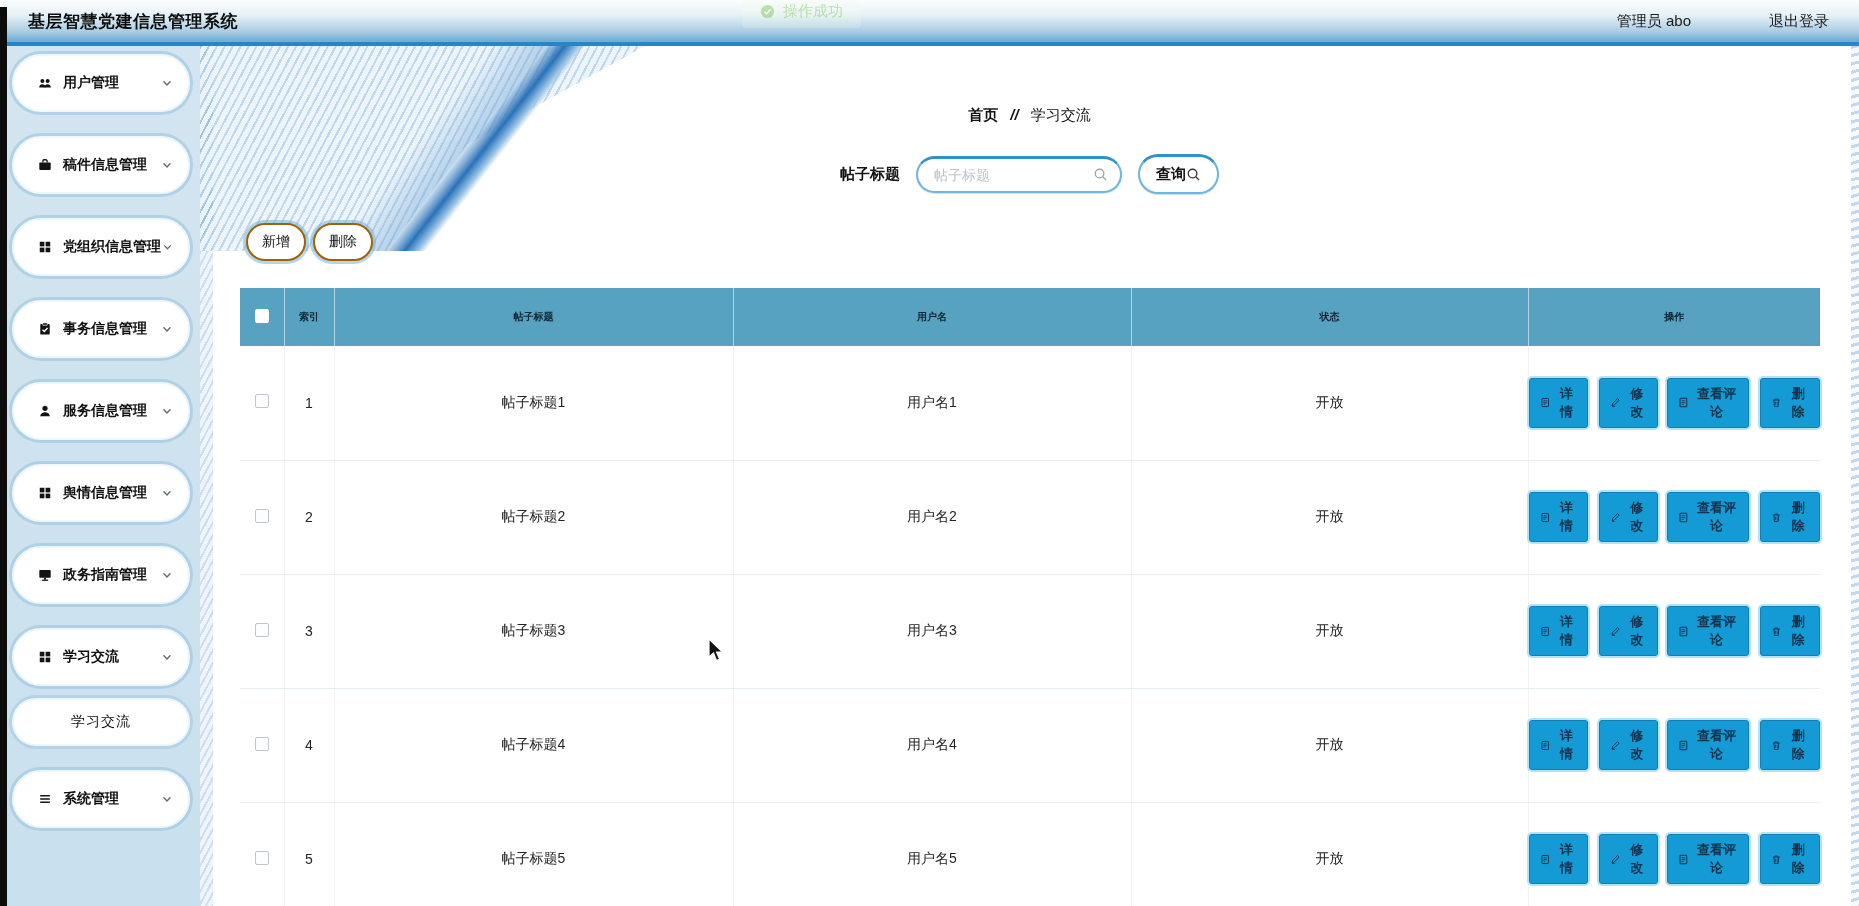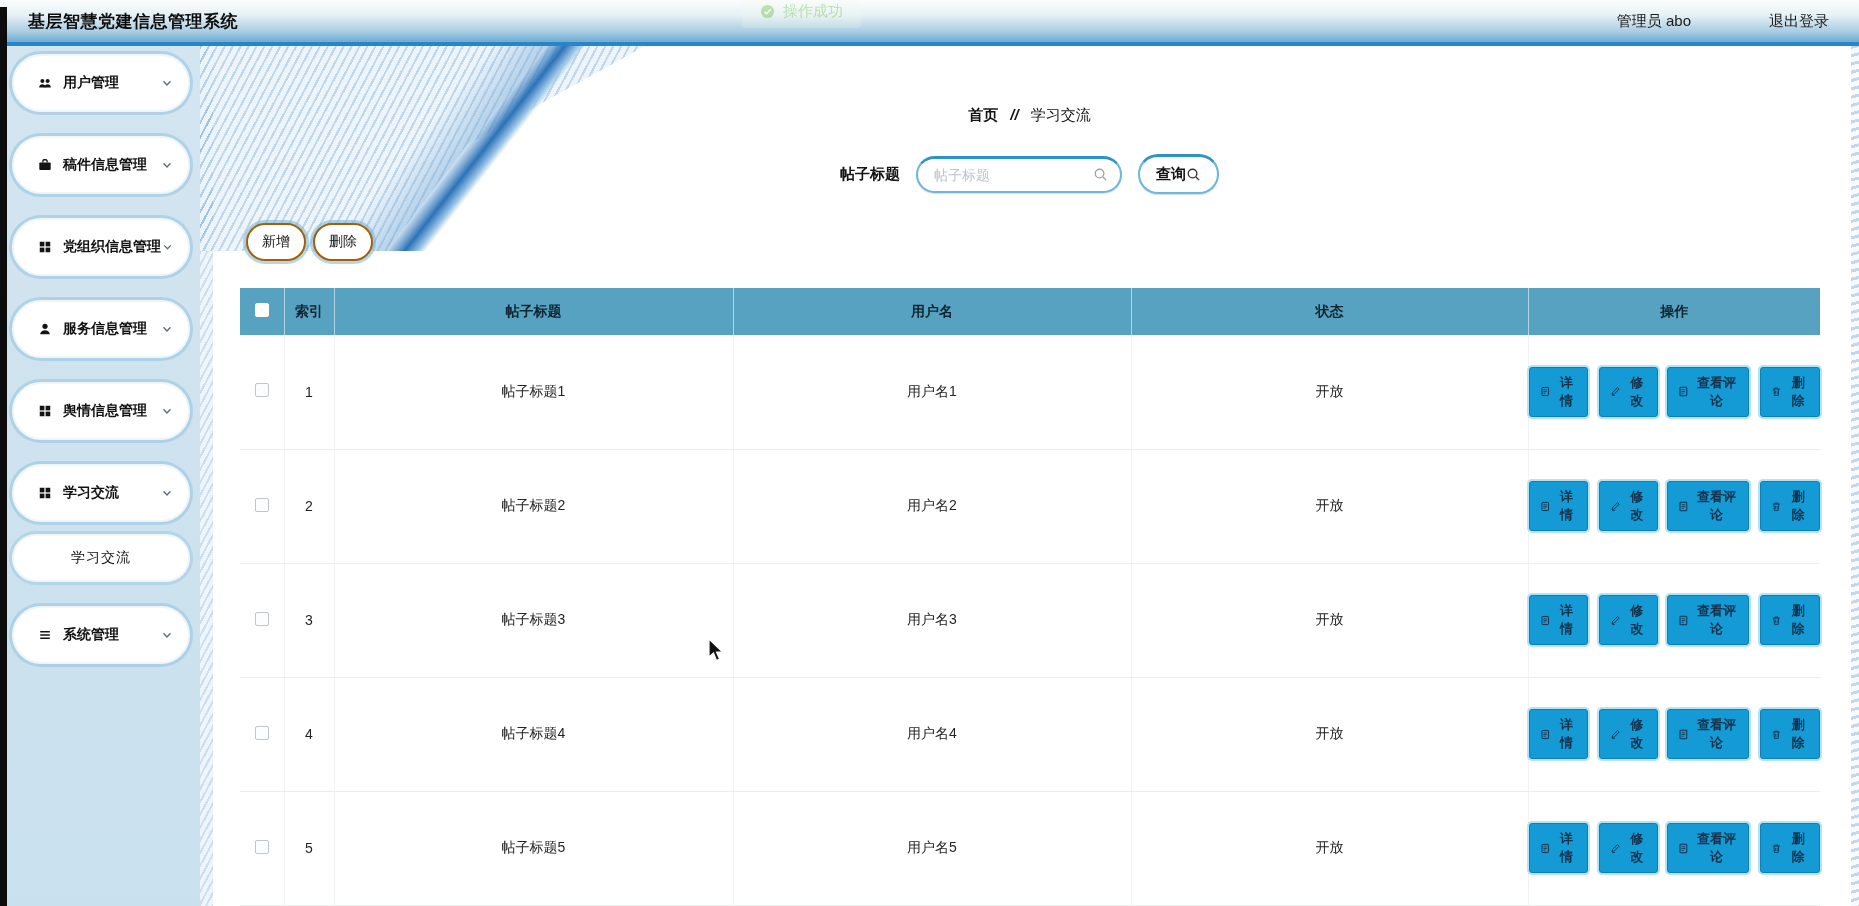--- a/index.html
+++ b/index.html
@@ -117,21 +117,21 @@
   .tool-btn{
     min-width:57px; height:38px; padding:0 14px; background:#fff; border-radius:19px; cursor:pointer;
     border:2px solid #a16207; box-shadow:0 0 0 3px rgba(120,180,215,.55);
     display:flex; align-items:center; justify-content:center;
     font-size:14px; color:#141414; font-family:inherit;
   }
 
   
   .grid{ position:absolute; left:40px; top:242px; width:1580px; border-collapse:collapse; table-layout:fixed; }
   .grid th{
-    background:#58a2c1; height:47px; font-size:14px; font-weight:bold; color:#0e2530;
+    background:#58a2c1; height:58px; font-size:10px; font-weight:bold; color:#0e2530;
     border-right:1px solid rgba(255,255,255,.55); text-align:center;
   }
   .grid th:last-child{ border-right:none; }
   .grid td{
     background:#fff; height:114px; font-size:14px; color:#242424; text-align:center;
     border-bottom:1px solid #e9eef3; border-right:1px solid #f0f2f4;
   }
   .grid td:last-child{ border-right:none; }
   .hdr-check{ width:14px; height:14px; background:#fff; border:1px solid #fff; border-radius:2px; display:inline-block; cursor:pointer; }
   .row-check{ width:14px; height:14px; background:#fcfdfe; border:1px solid #bfc6cd; border-radius:2px; display:inline-block; cursor:pointer; }
@@ -216,20 +216,35 @@
       <span class="slabel">党组织信息管理</span>
       <span class="chev">
         <svg viewBox="0 0 16 16">
           <path d="M4 6l4 4.2L12 6" fill="none" stroke="currentColor" stroke-width="1.5"></path>
         </svg>
       </span>
     </div>
     <div class="side-item">
       <span class="sicon">
         <svg viewBox="0 0 16 16">
+          <rect x="2.6" y="2.4" width="10.8" height="12" rx="1" fill="currentColor"></rect>
+          <rect x="5.4" y="1" width="5.2" height="2.8" rx="0.6" fill="currentColor" stroke="#fff" stroke-width="0.8"></rect>
+          <path d="M5.2 8.8l2 2 3.7-4" stroke="#fff" stroke-width="1.6" fill="none"></path>
+        </svg>
+      </span>
+      <span class="slabel">事务信息管理</span>
+      <span class="chev">
+        <svg viewBox="0 0 16 16">
+          <path d="M4 6l4 4.2L12 6" fill="none" stroke="currentColor" stroke-width="1.5"></path>
+        </svg>
+      </span>
+    </div>
+    <div class="side-item">
+      <span class="sicon">
+        <svg viewBox="0 0 16 16">
           <circle cx="8" cy="4.9" r="3" fill="currentColor"></circle>
           <path d="M2.4 14c.5-3.1 2.9-4.5 5.6-4.5s5.1 1.4 5.6 4.5z" fill="currentColor"></path>
         </svg>
       </span>
       <span class="slabel">服务信息管理</span>
       <span class="chev">
         <svg viewBox="0 0 16 16">
           <path d="M4 6l4 4.2L12 6" fill="none" stroke="currentColor" stroke-width="1.5"></path>
         </svg>
       </span>
@@ -237,20 +252,35 @@
     <div class="side-item">
       <span class="sicon">
         <svg viewBox="0 0 16 16">
           <rect x="2" y="2" width="5.3" height="5.3" fill="currentColor"></rect>
           <rect x="8.7" y="2" width="5.3" height="5.3" fill="currentColor"></rect>
           <rect x="2" y="8.7" width="5.3" height="5.3" fill="currentColor"></rect>
           <rect x="8.7" y="8.7" width="5.3" height="5.3" fill="currentColor"></rect>
         </svg>
       </span>
       <span class="slabel">舆情信息管理</span>
+      <span class="chev">
+        <svg viewBox="0 0 16 16">
+          <path d="M4 6l4 4.2L12 6" fill="none" stroke="currentColor" stroke-width="1.5"></path>
+        </svg>
+      </span>
+    </div>
+    <div class="side-item">
+      <span class="sicon">
+        <svg viewBox="0 0 16 16">
+          <rect x="1.5" y="2.4" width="13" height="8.8" rx="0.8" fill="currentColor"></rect>
+          <rect x="6.8" y="11.2" width="2.4" height="2.1" fill="currentColor"></rect>
+          <rect x="4.4" y="13.3" width="7.2" height="1.4" fill="currentColor"></rect>
+        </svg>
+      </span>
+      <span class="slabel">政务指南管理</span>
       <span class="chev">
         <svg viewBox="0 0 16 16">
           <path d="M4 6l4 4.2L12 6" fill="none" stroke="currentColor" stroke-width="1.5"></path>
         </svg>
       </span>
     </div>
     <div class="side-item">
       <span class="sicon">
         <svg viewBox="0 0 16 16">
           <rect x="2" y="2" width="5.3" height="5.3" fill="currentColor"></rect>

